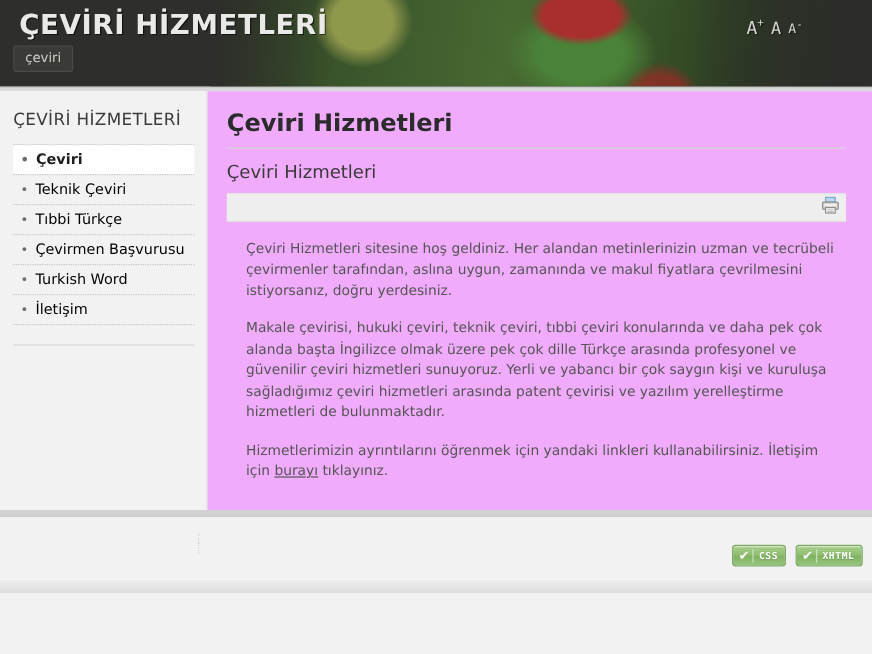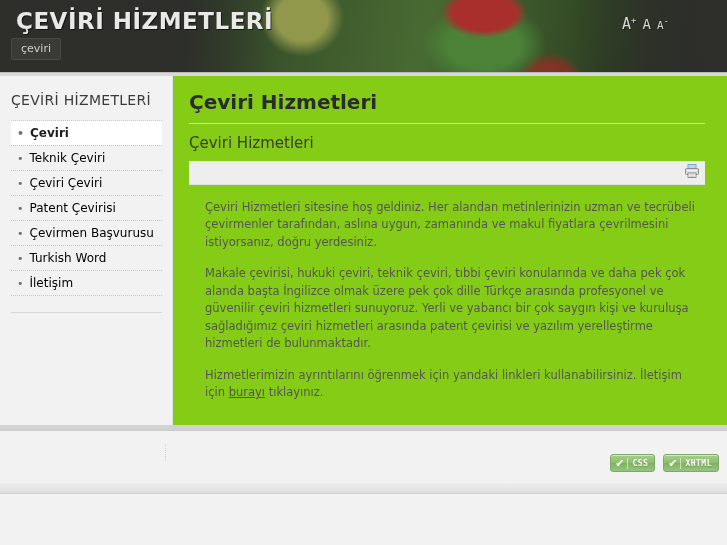--- a/index.html
+++ b/index.html
@@ -158,21 +158,21 @@
   }
   .nav-tail {
     margin-top: 16px;
     border-top: 1px solid #d8d8d8;
   }
 
   .content {
     flex: 1;
     padding: 14px 22px 0 16px;
     box-sizing: border-box;
-    background: #84cc16;
+    background: #f0abfc;
   }
   .page-title {
     margin: 0 0 8px 0;
     font-size: 20px;
     font-weight: bold;
     color: #2b2b2b;
     padding-bottom: 9px;
     border-bottom: 1px solid #d6d6d6;
   }
   .article-title {
@@ -299,24 +299,21 @@
     <div class="sidebar">
       <h2 class="sidebar-title">ÇEVİRİ HİZMETLERİ</h2>
       <ul class="nav">
         <li class="active">
             <a href="#">Çeviri</a>
           </li>
         <li>
             <a href="#">Teknik Çeviri</a>
           </li>
         <li>
-            <a href="#">Çeviri Çeviri</a>
-          </li>
-        <li>
-            <a href="#">Patent Çevirisi</a>
+            <a href="#">Tıbbi Türkçe</a>
           </li>
         <li>
             <a href="#">Çevirmen Başvurusu</a>
           </li>
         <li>
             <a href="#">Turkish Word</a>
           </li>
         <li>
             <a href="#">İletişim</a>
           </li>

